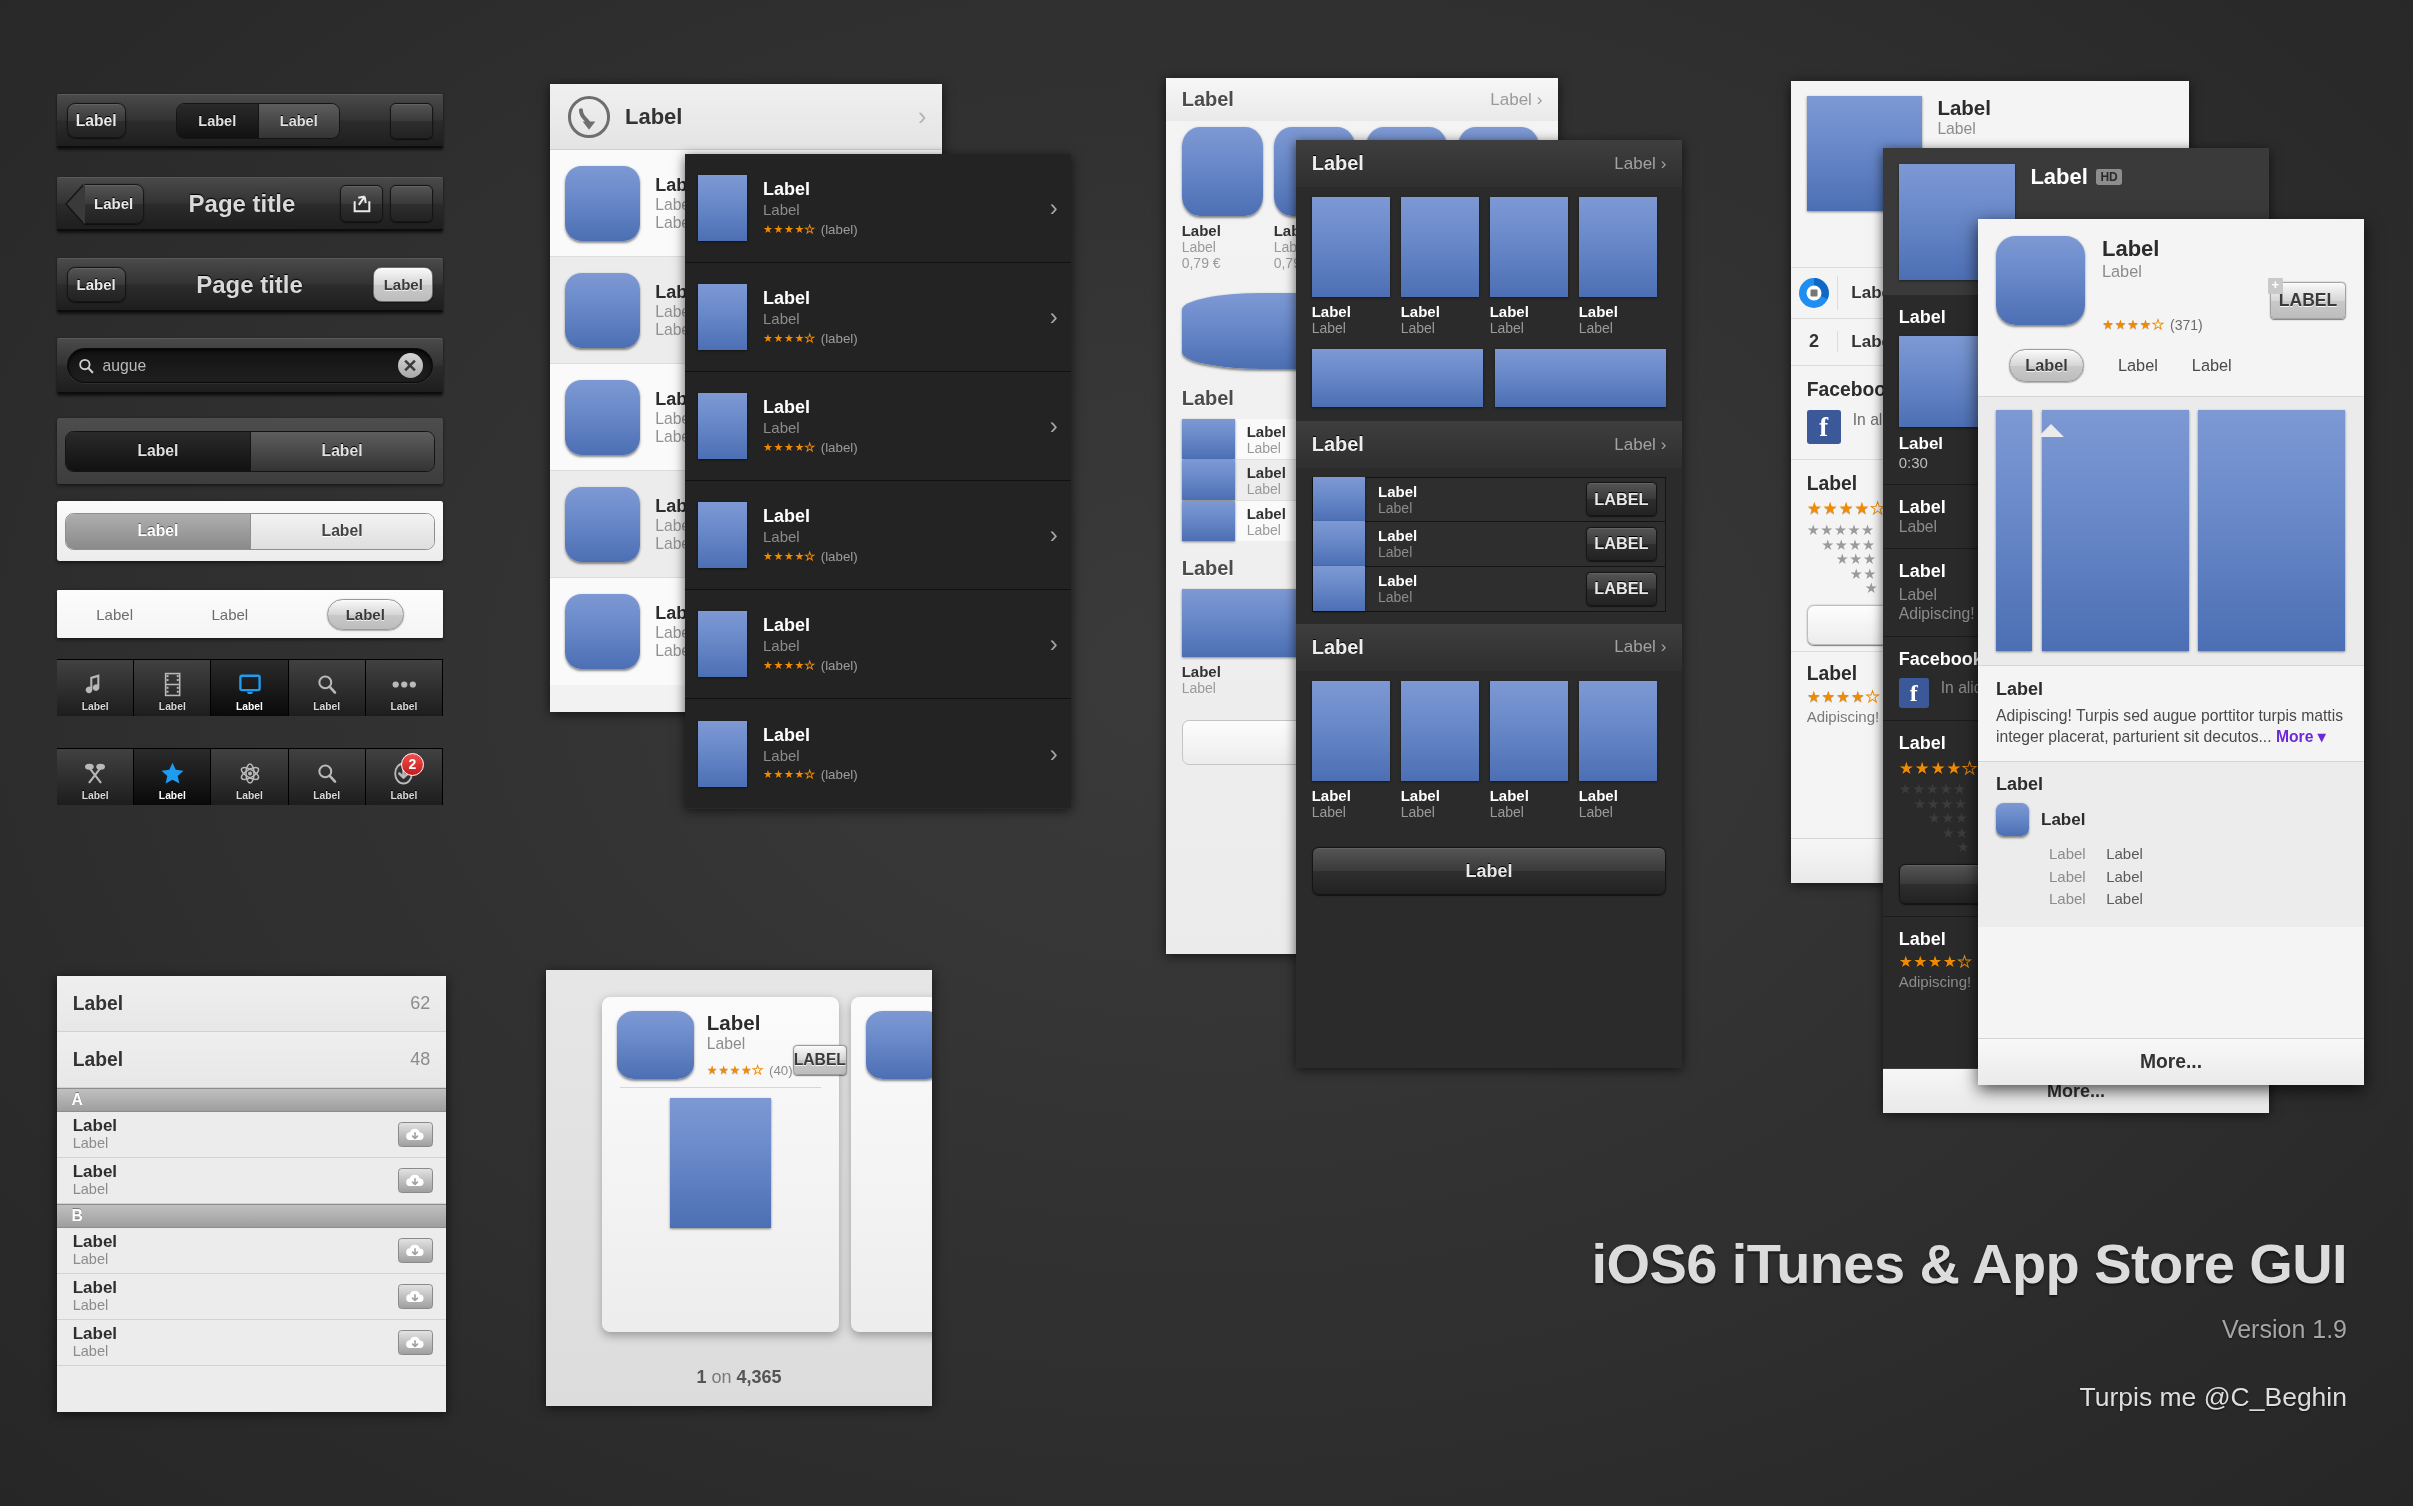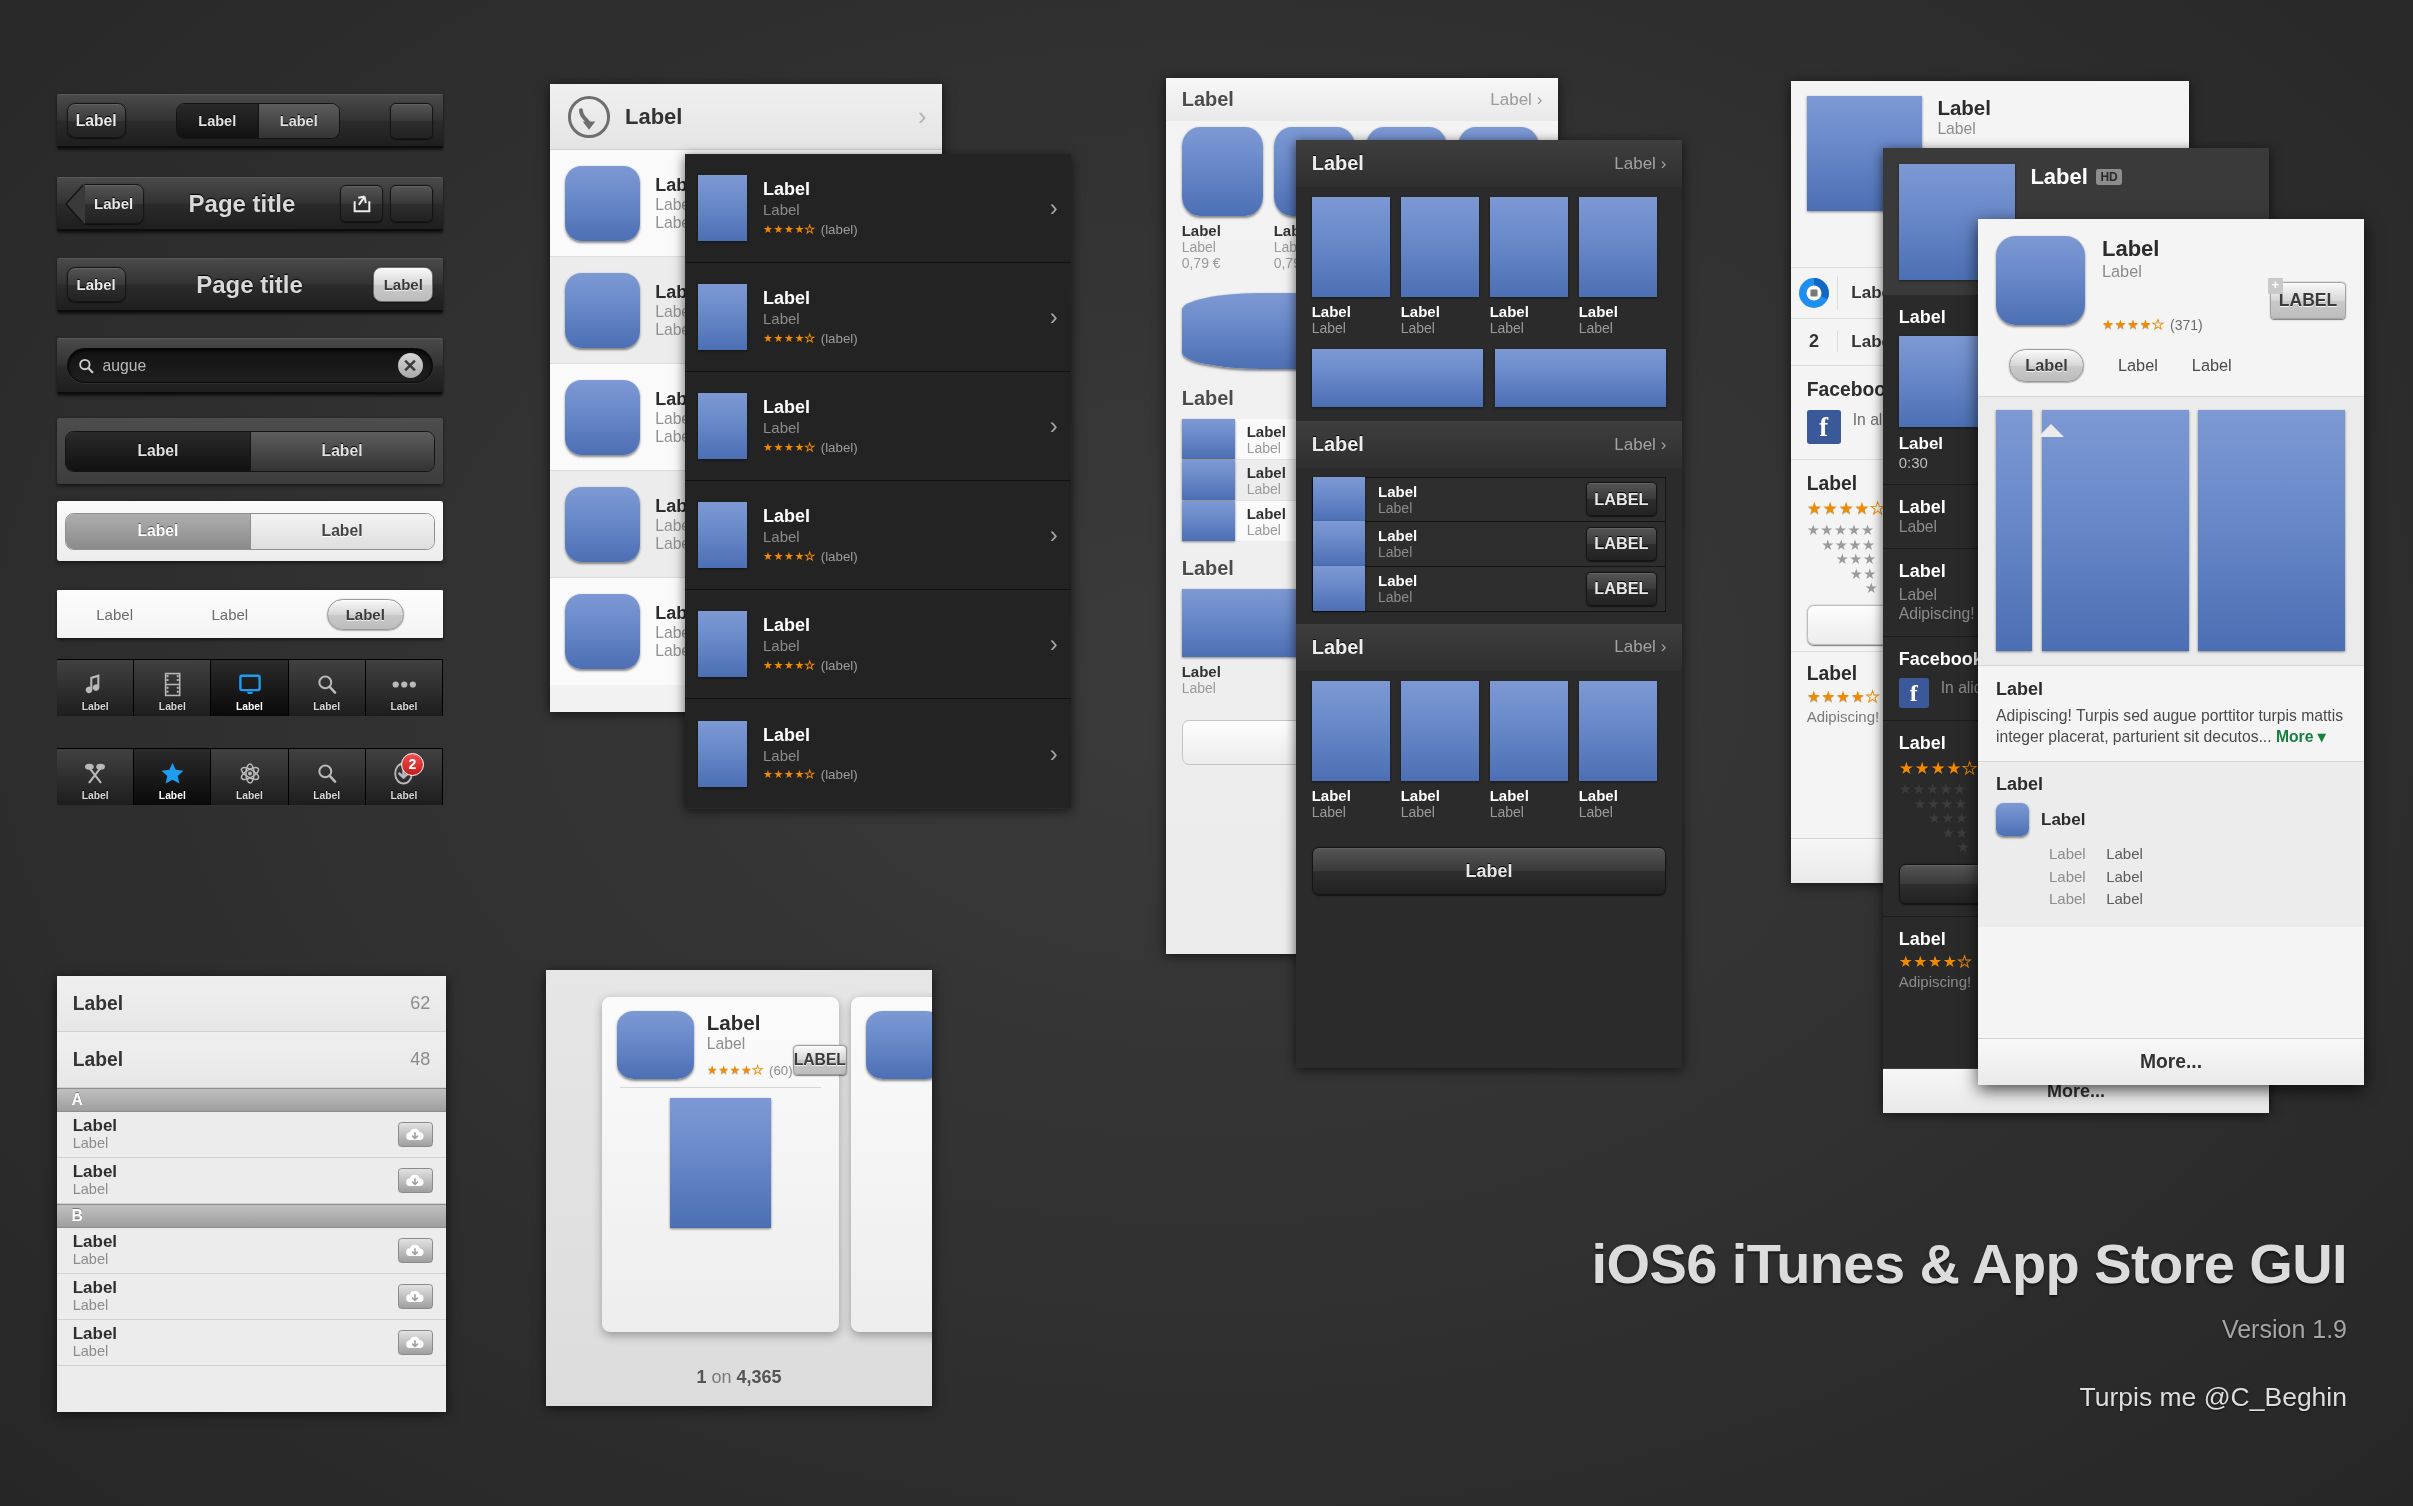--- a/index.html
+++ b/index.html
@@ -568,21 +568,21 @@
         <div class="lab-bold" style="font-size:20.5px;color:#2c2c2c;">Label</div>
         <div style="font-size:15.7px;color:#8c8c8c;margin-bottom:9.7px;">Label</div>
         <div style="display:flex;align-items:center;gap:6px;">
           <span class="stars" style="font-size:12px;">
               <span class="s">★</span>
               <span class="s">★</span>
               <span class="s">★</span>
               <span class="s">★</span>
               <span class="e">★</span>
             </span>
-          <span style="font-size:13.3px;color:#8c8c8c;">(60)</span>
+          <span style="font-size:13.3px;color:#8c8c8c;">(40)</span>
         </div>
       </div>
       <div class="btn-light" style="width:71px;height:30px;border-radius:4.2px;border-color:#9a9a9a;font-size:15.7px;margin-top:34px;">
         <span>LABEL</span>
       </div>
     </div>
     <div style="height:0.6px;background:#d6d6d6;margin:8.4px 3.6px 0;"></div>
     <div class="art" style="width:101px;height:130px;margin:9.7px auto 0;"></div>
   </div>
   <div style="position:absolute;left:305px;top:26.5px;width:109px;height:335px;background:linear-gradient(to bottom,#fbfbfb,#ededed);border-radius:8.4px;box-shadow:0 3.6px 9.7px rgba(0,0,0,.3);padding:14.5px;">
@@ -992,21 +992,21 @@
   <div style="border-top:0.6px solid #d6d6d6;background:#ebebeb;padding:13.3px 18px;display:flex;gap:9.7px;">
     <div class="art" style="width:36px;height:241px;flex:none;"></div>
     <div class="art" style="width:147px;height:241px;flex:none;"></div>
     <div class="art" style="width:147px;height:241px;flex:none;"></div>
   </div>
 
   <div style="border-top:0.6px solid #d6d6d6;padding:13.3px 18px;background:#f4f4f4;">
     <div class="lab-bold" style="font-size:18px;color:#2c2c2c;margin-bottom:6px;">Label</div>
     <div style="font-size:15.7px;color:#4a4a4a;line-height:1.32;">
       <span>Adipiscing! Turpis sed augue porttitor turpis mattis integer placerat, parturient sit decutos...</span>
-      <span class="lab-bold" style="color:#15803d;">
+      <span class="lab-bold" style="color:#6d28d9;">
         <span>More</span>
         <span>▾</span>
       </span>
     </div>
   </div>
 
   <div style="border-top:0.6px solid #d6d6d6;padding:12px 18px 15.7px;background:#ececec;">
     <div class="lab-bold" style="font-size:18px;color:#2c2c2c;margin-bottom:8.4px;">Label</div>
     <div style="display:flex;align-items:center;">
       <div class="art rnd" style="width:33px;height:33px;flex:none;"></div>

